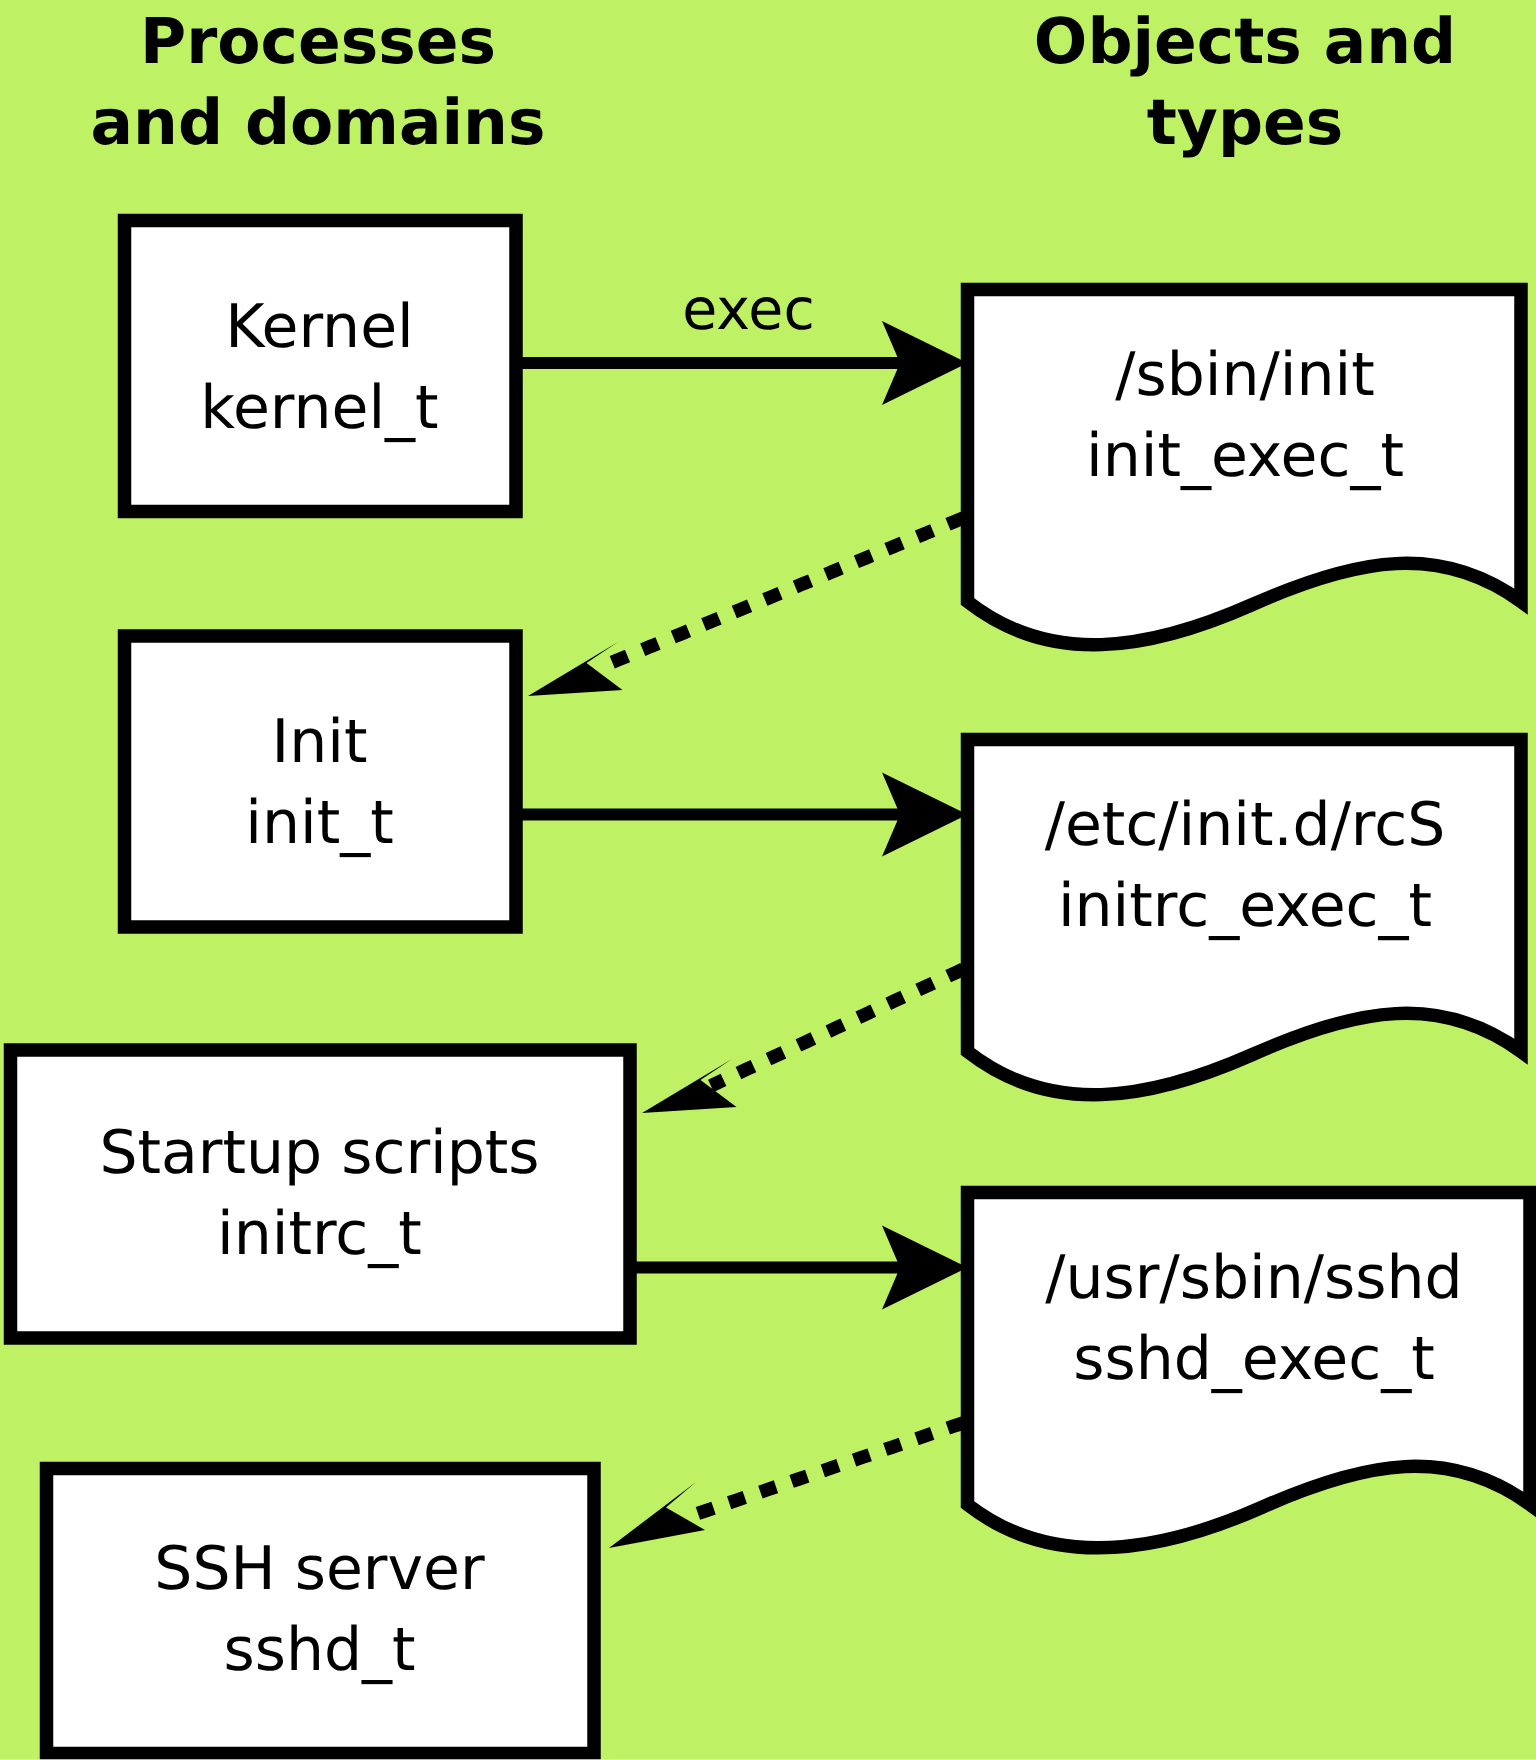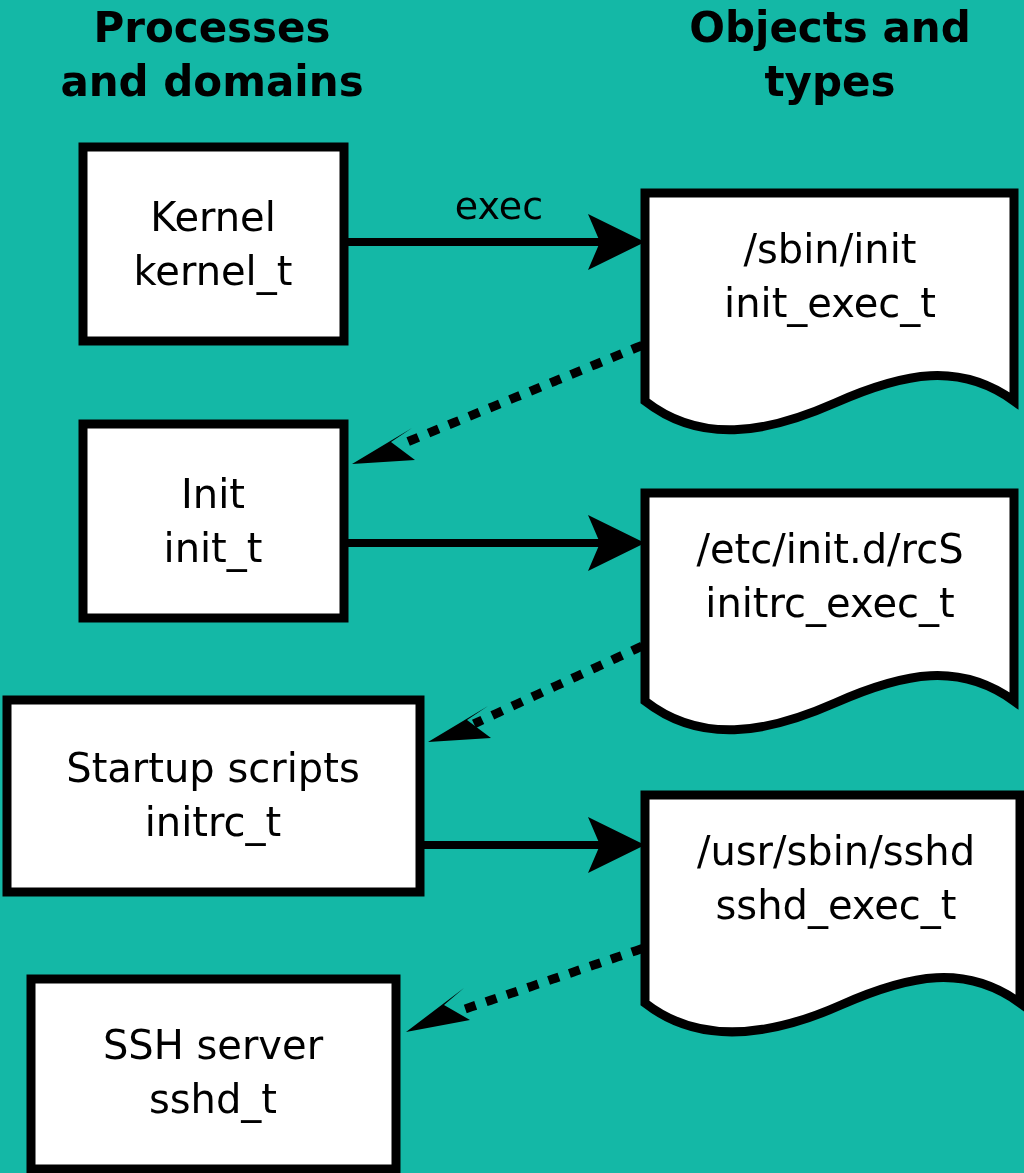--- a/index.html
+++ b/index.html
@@ -10,21 +10,21 @@
   body {
     width: 1024px;
     height: 1173px;
     font-family: "DejaVu Sans", sans-serif;
     overflow: hidden;
   }
   #diagram-root {
     position: relative;
     width: 1024px;
     height: 1173px;
-    background: #14b8a6;
+    background: #bef264;
   }
   svg.diagram-canvas {
     display: block;
     width: 1024px;
     height: 1173px;
   }
   .col-heading {
     font-family: "DejaVu Sans", sans-serif;
     font-weight: bold;
     font-size: 42px;

